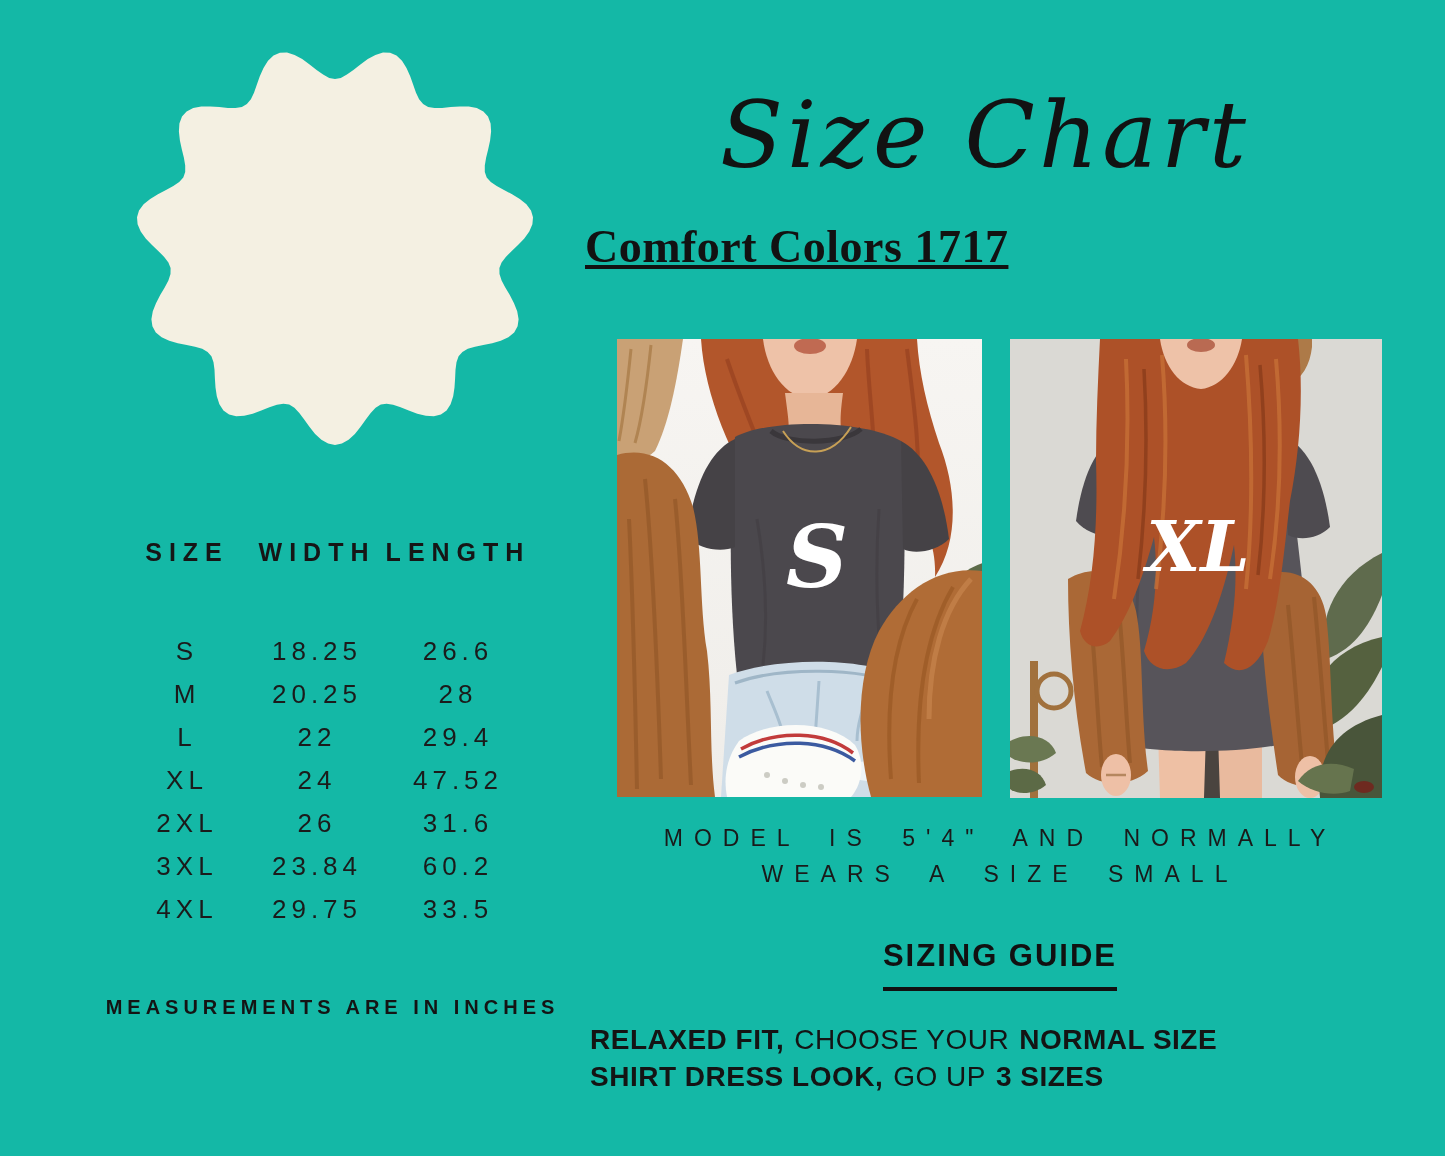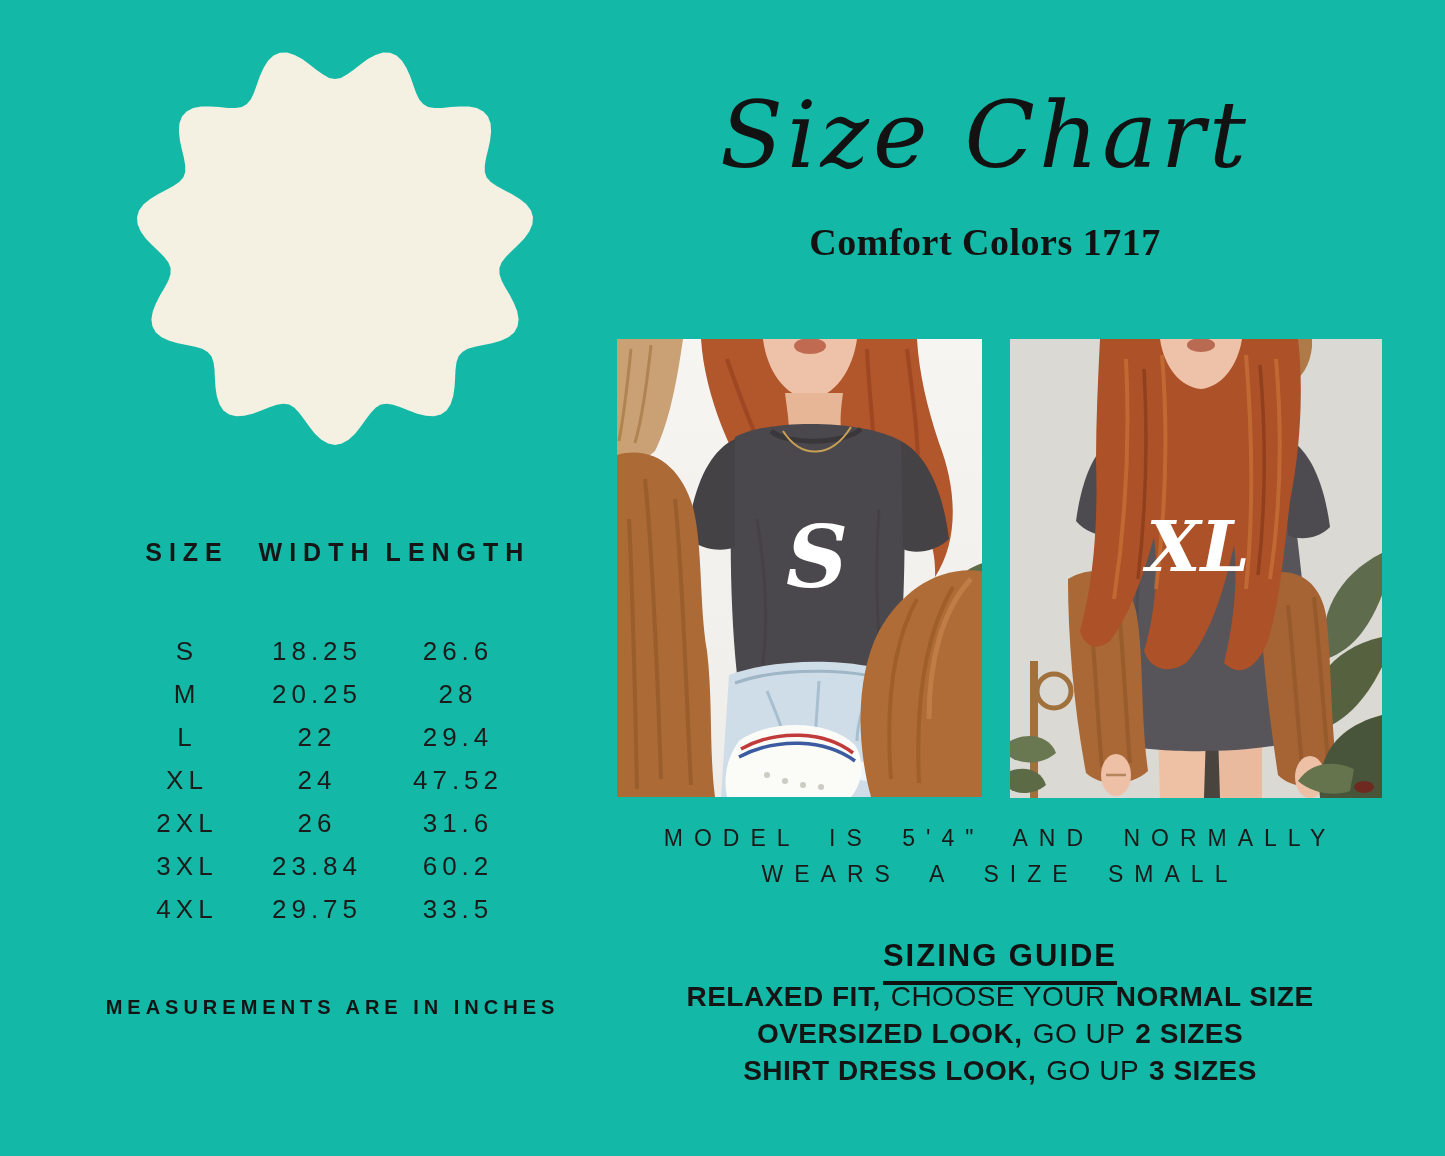--- a/index.html
+++ b/index.html
@@ -9,23 +9,23 @@
   }
   
   .blob{position:absolute;left:130px;top:45px;width:410px;height:400px;}
   
   .title-script{
     position:absolute;left:585px;top:66px;width:800px;text-align:center;
     font-family:"DejaVu Serif",serif;font-style:italic;font-weight:400;
     font-size:92px;line-height:140px;letter-spacing:4px;color:#121212;white-space:nowrap;
   }
   .title-sub{
-    position:absolute;left:585px;top:220px;width:800px;text-align:center;
-    font-family:"Liberation Serif",serif;font-size:38px;font-weight:700;
-    letter-spacing:0.5px;color:#121212;
+    position:absolute;left:585px;top:220px;width:800px;
+    font-family:"Liberation Serif",serif;font-size:46px;font-weight:700;
+    letter-spacing:0.5px;color:#121212;text-decoration:underline;
   }
   
   .tbl-head{position:absolute;top:538px;height:32px;font-weight:700;font-size:25px;letter-spacing:7px;white-space:nowrap;}
   .tbl-col{position:absolute;transform:translateX(-50%);text-align:center;}
   .tbl-body{position:absolute;top:630px;left:0;width:640px;}
   .tbl-row{position:relative;height:43px;}
   .tbl-cell{
     position:absolute;transform:translateX(-50%);line-height:43px;
     font-size:26px;letter-spacing:5px;white-space:nowrap;color:#1b1b1b;
   }
@@ -42,23 +42,23 @@
   
   .caption{
     position:absolute;left:585px;top:820px;width:830px;text-align:center;
     font-size:23px;font-weight:400;letter-spacing:11px;word-spacing:12px;
     line-height:36px;color:#1a1a1a;white-space:nowrap;
   }
   
   .guide-head-wrap{position:absolute;left:585px;top:938px;width:830px;text-align:center;}
   .guide-head{
     display:inline-block;font-size:31px;font-weight:700;letter-spacing:2px;
-    border-bottom:4px solid #111;padding-bottom:7px;color:#111;
-  }
-  .guide-lines{position:absolute;left:585px;top:978px;width:830px;text-align:center;}
+    border-bottom:4px solid #111;padding-bottom:13px;color:#111;
+  }
+  .guide-lines{position:absolute;left:585px;top:1021px;width:830px;text-align:left;}
   .guide-line{line-height:37px;font-size:28px;white-space:nowrap;color:#141414;letter-spacing:0.5px;}
   .seg{margin:0 5px;}
   .seg-b{font-weight:700;}
   .seg-r{font-weight:400;}
 </style>
 </head>
 <body>
 
 <div class="canvas">
 
@@ -257,20 +257,17 @@
   </div>
 
   <div class="guide-head-wrap">
     <span class="guide-head">SIZING GUIDE</span>
   </div>
   <div class="guide-lines">
     <div class="guide-line">
       <span class="seg seg-b">RELAXED FIT,</span><span class="seg seg-r">CHOOSE YOUR</span><span class="seg seg-b">NORMAL SIZE</span>
     </div>
     <div class="guide-line">
-      <span class="seg seg-b">OVERSIZED LOOK,</span><span class="seg seg-r">GO UP</span><span class="seg seg-b">2 SIZES</span>
-    </div>
-    <div class="guide-line">
       <span class="seg seg-b">SHIRT DRESS LOOK,</span><span class="seg seg-r">GO UP</span><span class="seg seg-b">3 SIZES</span>
     </div>
   </div>
 
 </div>
 
 </body></html>

